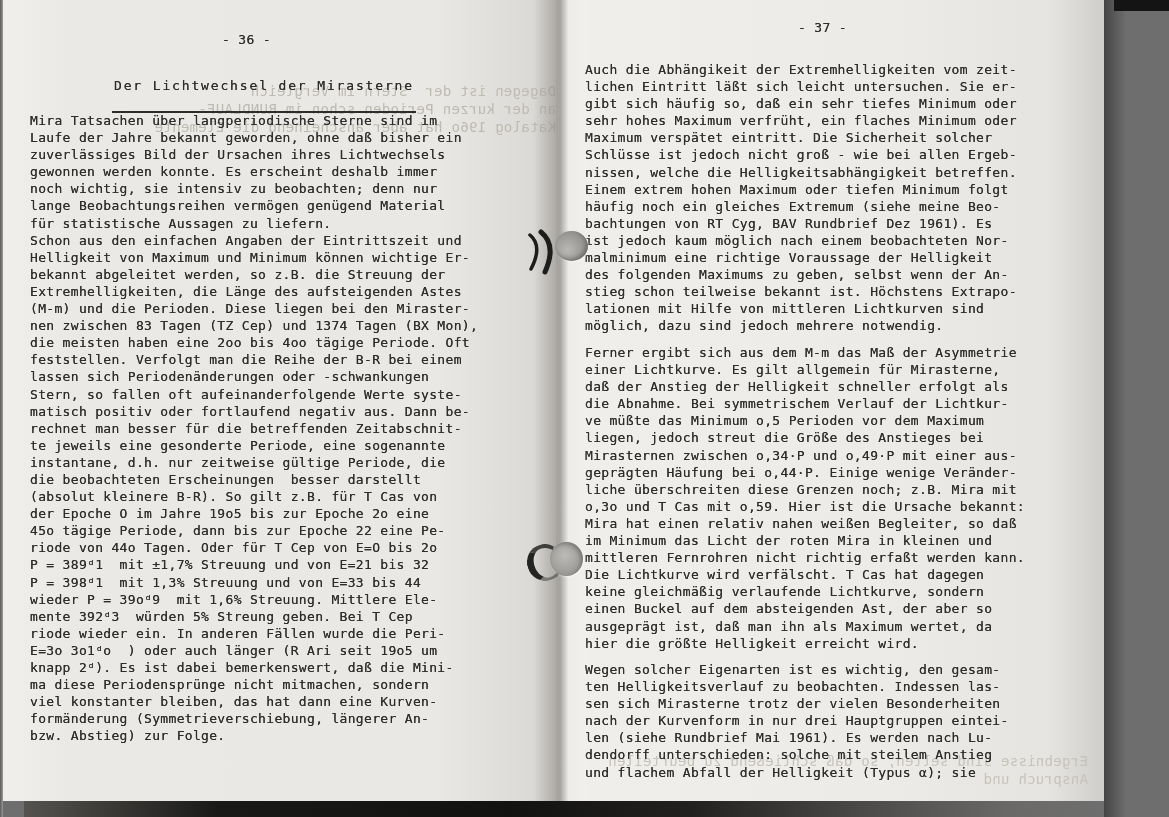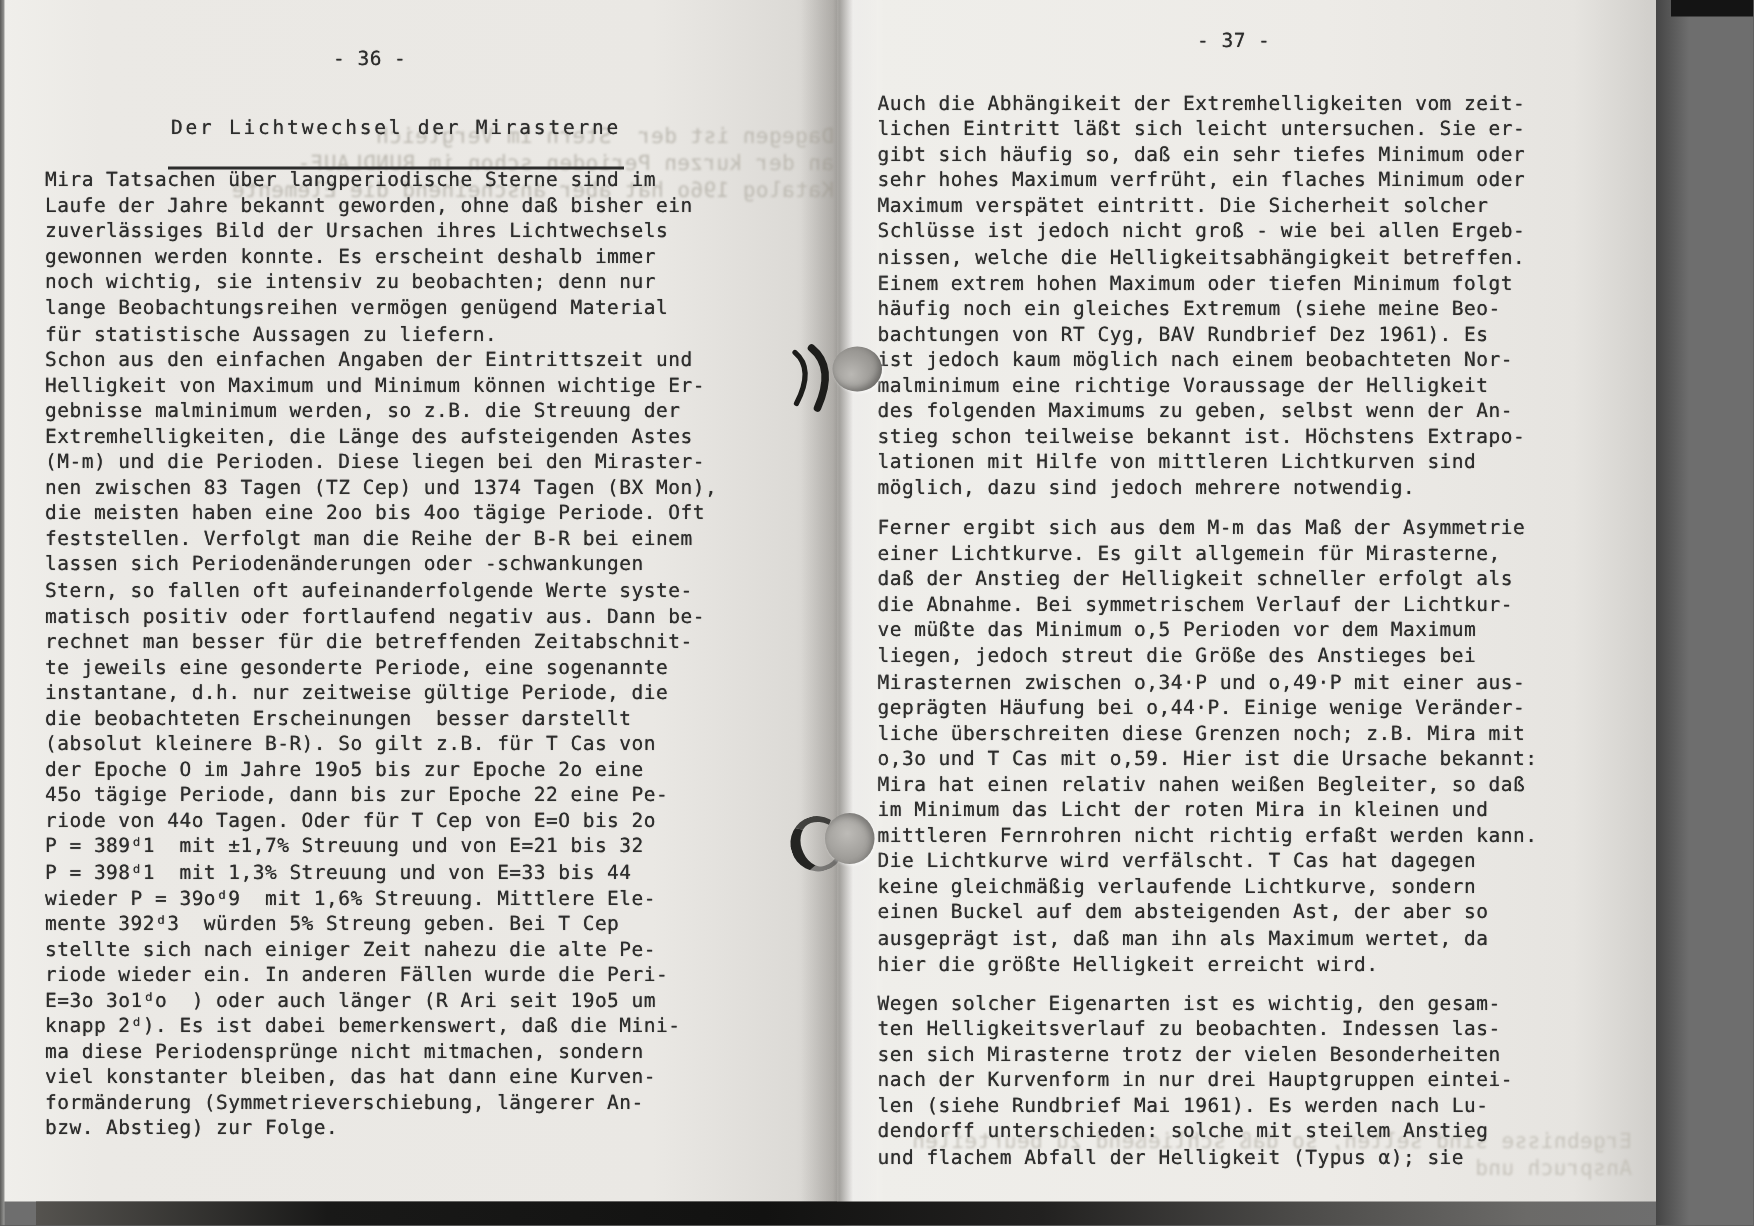--- a/index.html
+++ b/index.html
@@ -86,42 +86,41 @@
     <div class="block-left tw">
         <div class="line">Mira Tatsachen über langperiodische Sterne sind im</div>
         <div class="line">Laufe der Jahre bekannt geworden, ohne daß bisher ein</div>
         <div class="line">zuverlässiges Bild der Ursachen ihres Lichtwechsels</div>
         <div class="line">gewonnen werden konnte. Es erscheint deshalb immer</div>
         <div class="line">noch wichtig, sie intensiv zu beobachten; denn nur</div>
         <div class="line">lange Beobachtungsreihen vermögen genügend Material</div>
         <div class="line">für statistische Aussagen zu liefern.</div>
         <div class="line">Schon aus den einfachen Angaben der Eintrittszeit und</div>
         <div class="line">Helligkeit von Maximum und Minimum können wichtige Er-</div>
-        <div class="line">gebnisse malminimum werden, so z.B. die Streuung der</div>
+        <div class="line">bekannt abgeleitet werden, so z.B. die Streuung der</div>
         <div class="line">Extremhelligkeiten, die Länge des aufsteigenden Astes</div>
         <div class="line">(M-m) und die Perioden. Diese liegen bei den Miraster-</div>
         <div class="line">nen zwischen 83 Tagen (TZ Cep) und 1374 Tagen (BX Mon),</div>
         <div class="line">die meisten haben eine 2oo bis 4oo tägige Periode. Oft</div>
         <div class="line">feststellen. Verfolgt man die Reihe der B-R bei einem</div>
         <div class="line">lassen sich Periodenänderungen oder -schwankungen</div>
         <div class="line">Stern, so fallen oft aufeinanderfolgende Werte syste-</div>
         <div class="line">matisch positiv oder fortlaufend negativ aus. Dann be-</div>
         <div class="line">rechnet man besser für die betreffenden Zeitabschnit-</div>
         <div class="line">te jeweils eine gesonderte Periode, eine sogenannte</div>
         <div class="line">instantane, d.h. nur zeitweise gültige Periode, die</div>
         <div class="line">die beobachteten Erscheinungen  besser darstellt</div>
         <div class="line">(absolut kleinere B-R). So gilt z.B. für T Cas von</div>
         <div class="line">der Epoche O im Jahre 19o5 bis zur Epoche 2o eine</div>
         <div class="line">45o tägige Periode, dann bis zur Epoche 22 eine Pe-</div>
         <div class="line">riode von 44o Tagen. Oder für T Cep von E=O bis 2o</div>
         <div class="line">P = 389ᵈ1  mit ±1,7% Streuung und von E=21 bis 32</div>
         <div class="line">P = 398ᵈ1  mit 1,3% Streuung und von E=33 bis 44</div>
         <div class="line">wieder P = 39oᵈ9  mit 1,6% Streuung. Mittlere Ele-</div>
         <div class="line">mente 392ᵈ3  würden 5% Streung geben. Bei T Cep</div>
-        <div class="line">stellte sich nach einiger Zeit nahezu die alte Pe-</div>
         <div class="line">riode wieder ein. In anderen Fällen wurde die Peri-</div>
         <div class="line">E=3o 3o1ᵈo  ) oder auch länger (R Ari seit 19o5 um</div>
         <div class="line">knapp 2ᵈ). Es ist dabei bemerkenswert, daß die Mini-</div>
         <div class="line">ma diese Periodensprünge nicht mitmachen, sondern</div>
         <div class="line">viel konstanter bleiben, das hat dann eine Kurven-</div>
         <div class="line">formänderung (Symmetrieverschiebung, längerer An-</div>
         <div class="line">bzw. Abstieg) zur Folge.</div>
       </div>
   </div>
 

